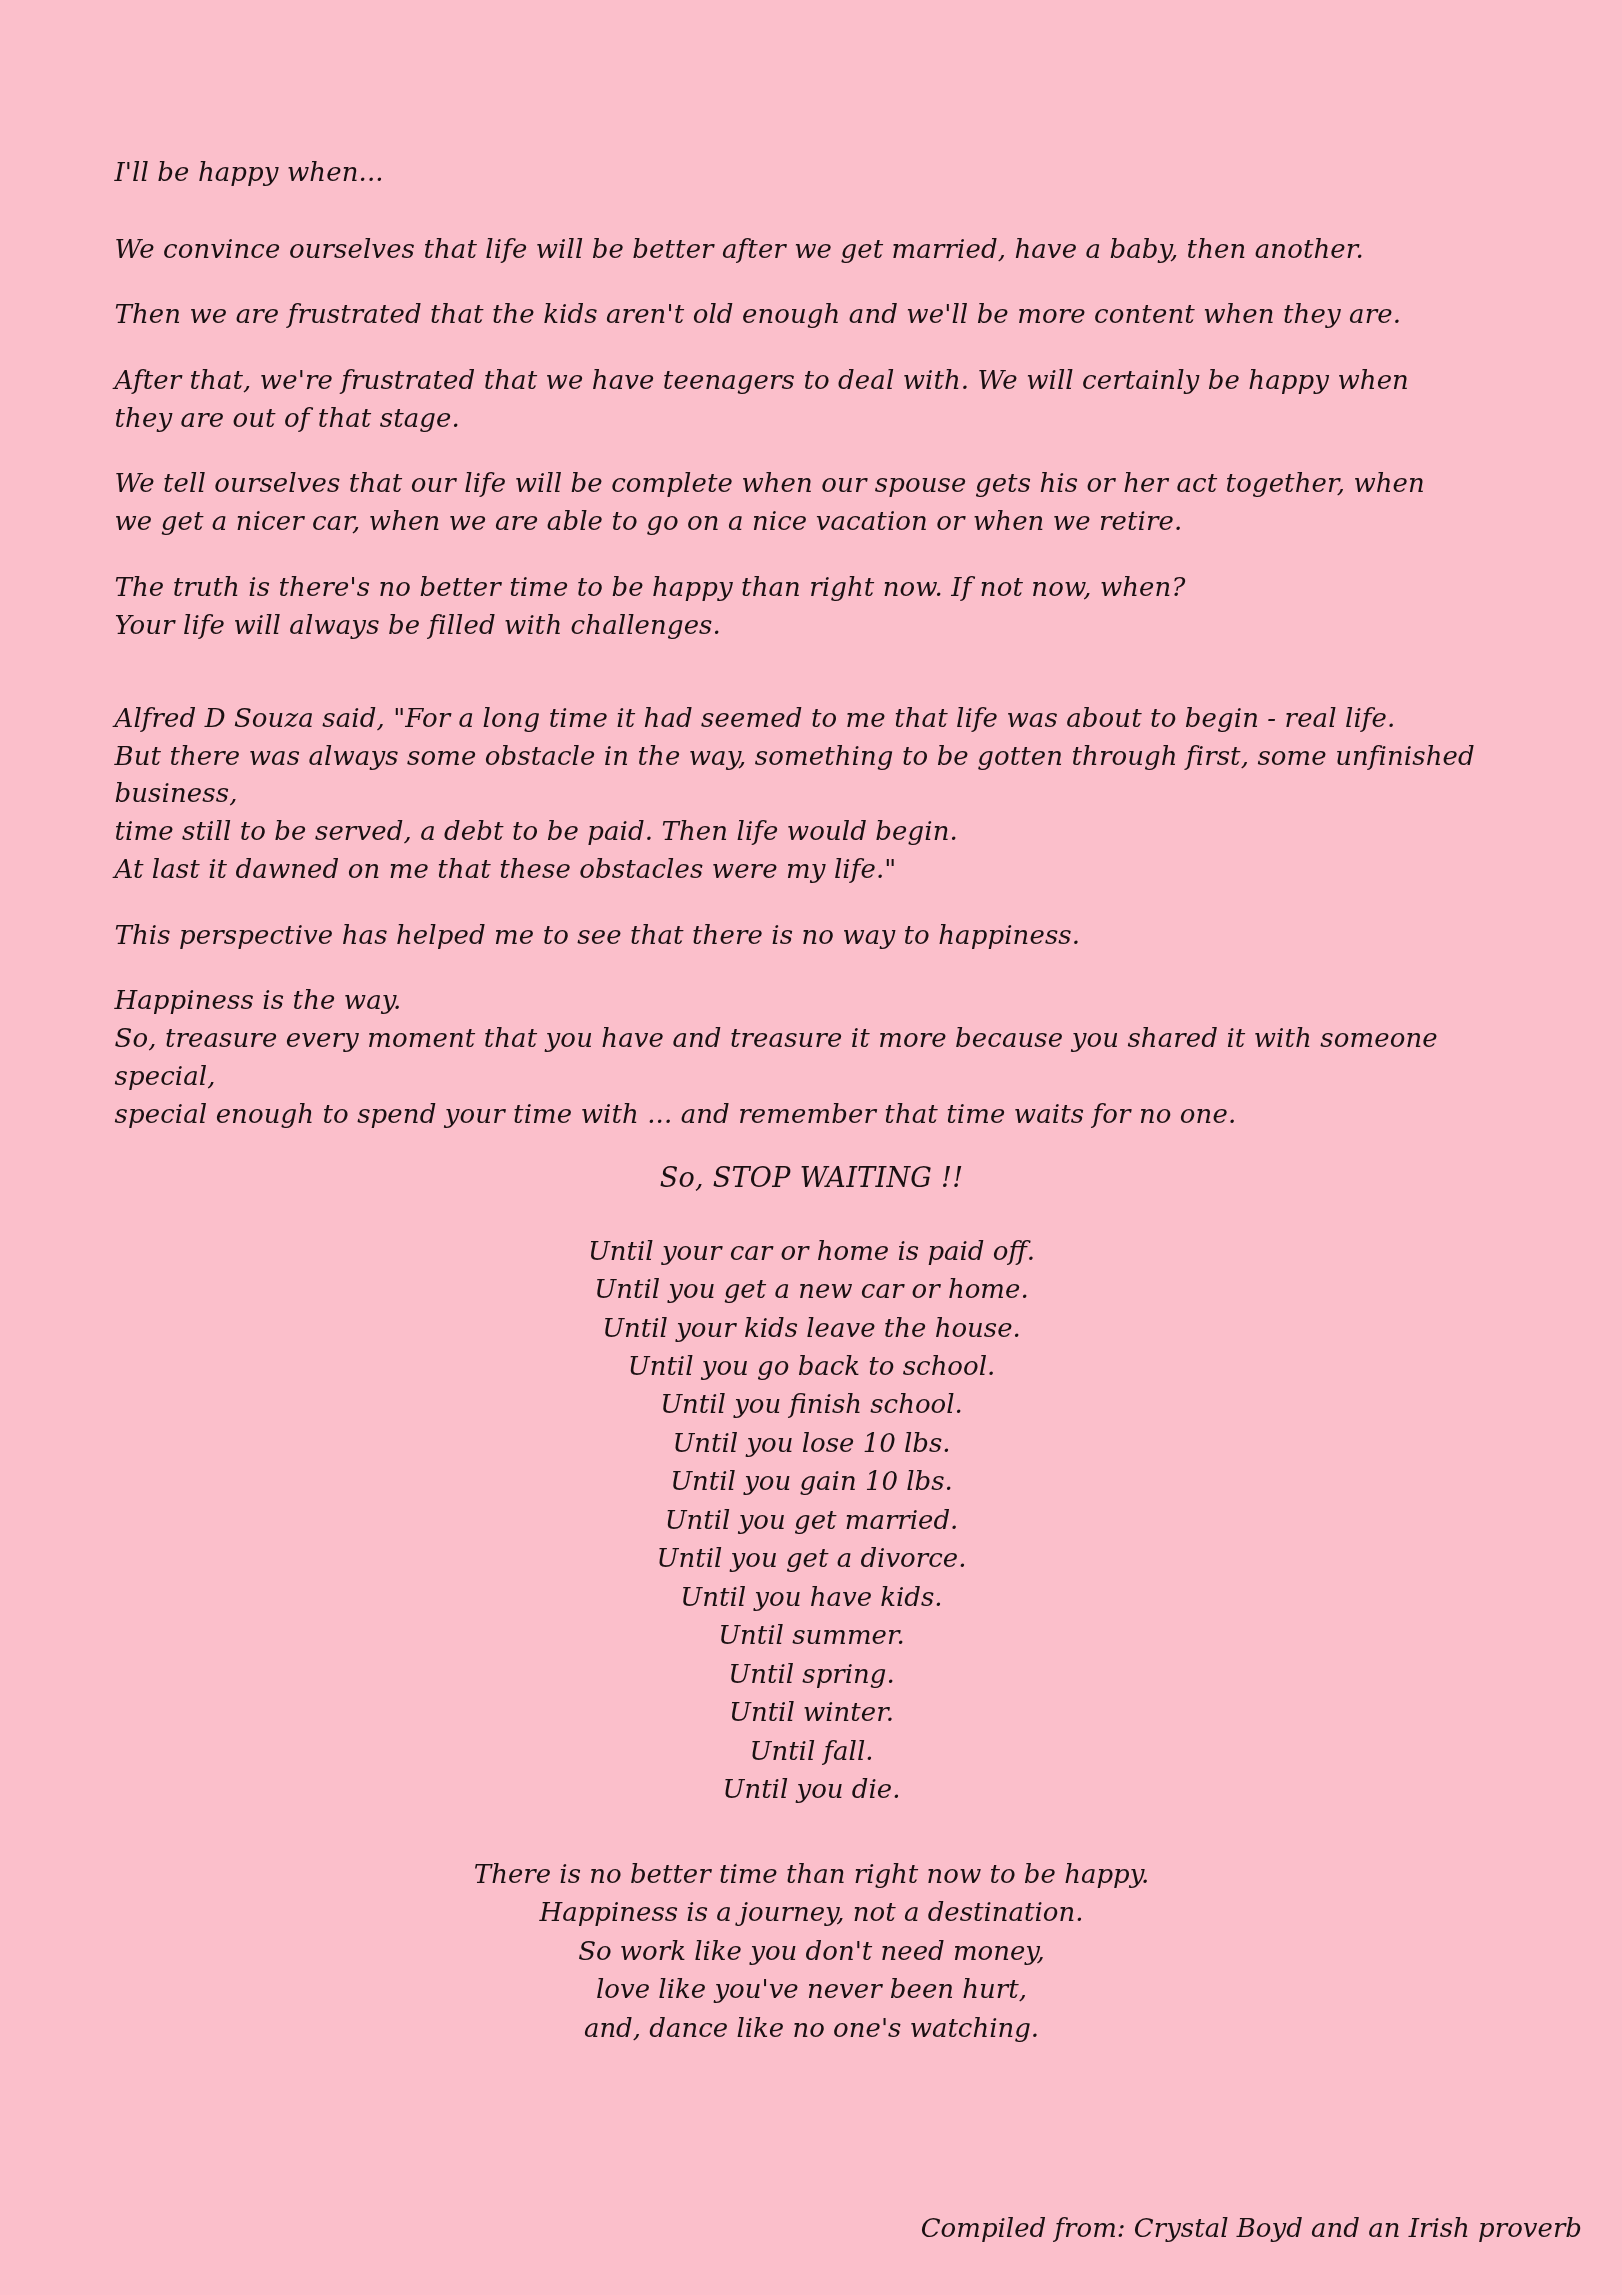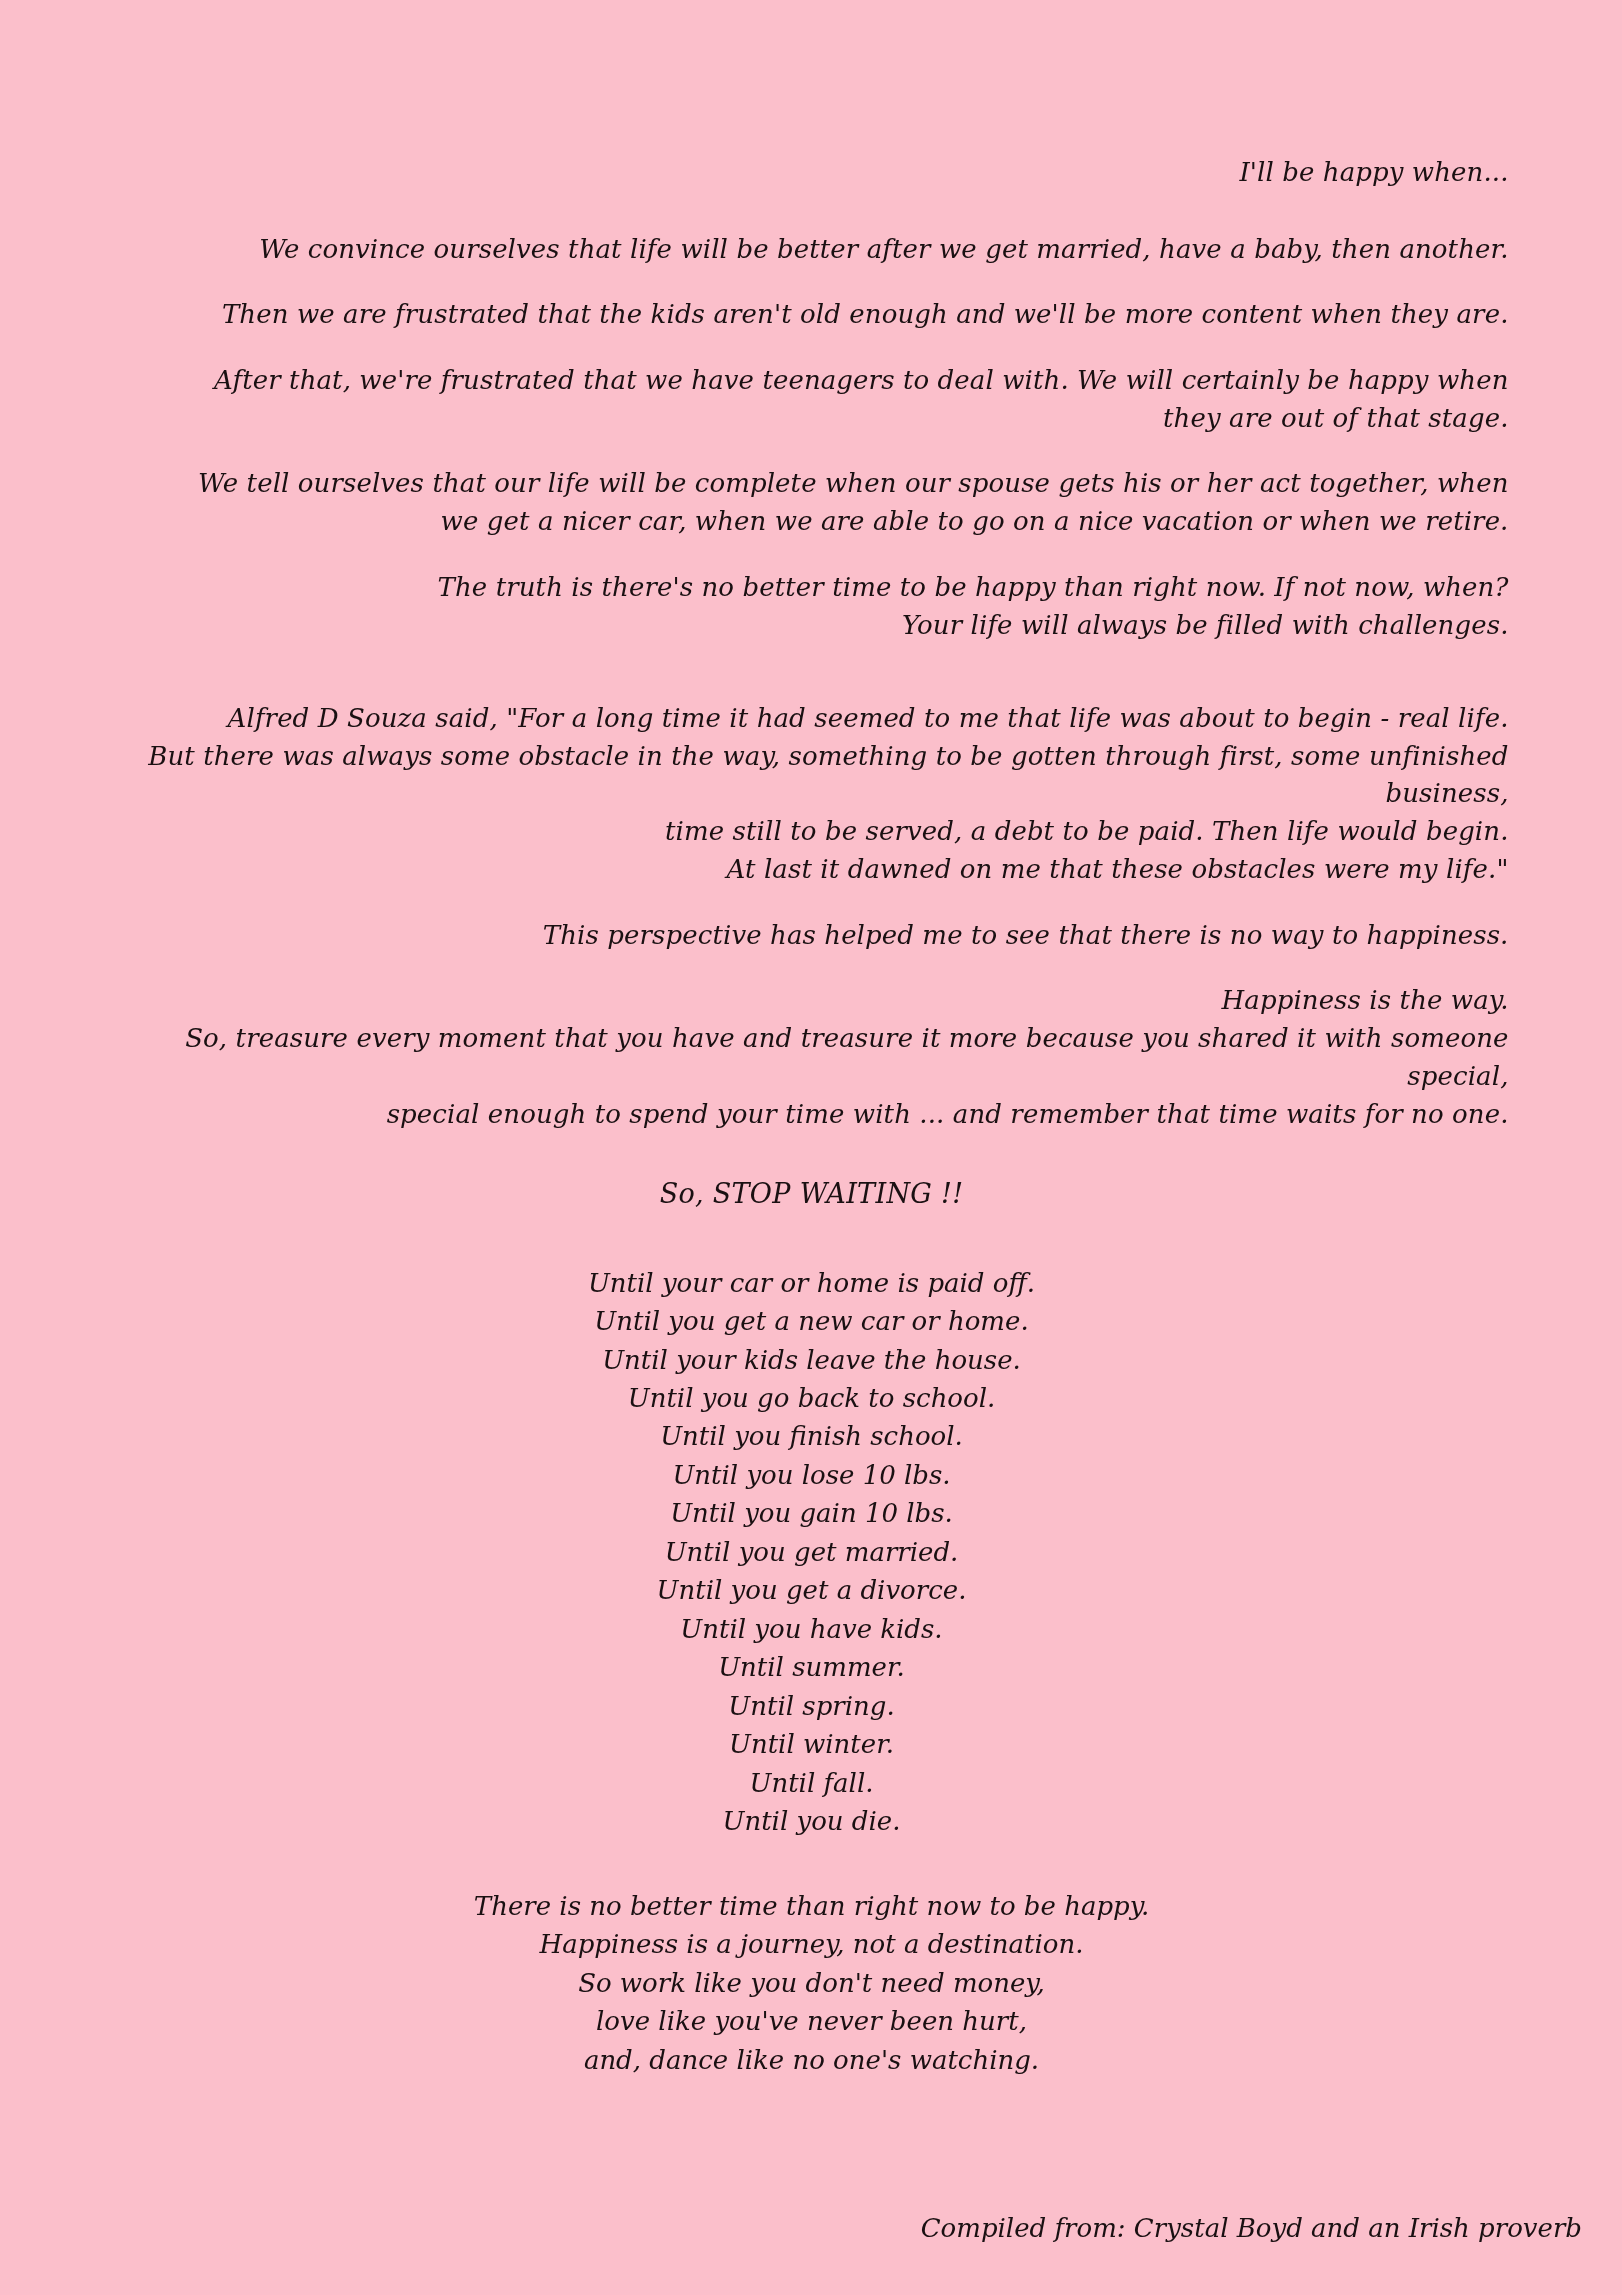--- a/index.html
+++ b/index.html
@@ -23,32 +23,32 @@
   }
   .content {
     width: 1623px;
     padding-top: 154px;
     text-align: center;
   }
   .para {
     font-style: italic;
     font-size: 26px;
     line-height: 1.46;
-    text-align: right;
+    text-align: left;
     margin: 0 auto;
     width: 1394px;
     letter-spacing: 0.1px;
   }
   .gap-lg { height: 39px; }
   .gap-md { height: 27.5px; }
   .stop {
     font-style: italic;
     font-size: 27px;
     text-align: center;
-    margin: 16px auto;
+    margin: 0 auto;
     width: 1394px;
     letter-spacing: 0.3px;
   }
   .until-list {
     list-style: none;
     margin: 0 auto;
     padding: 0;
     width: 1394px;
     text-align: center;
   }

